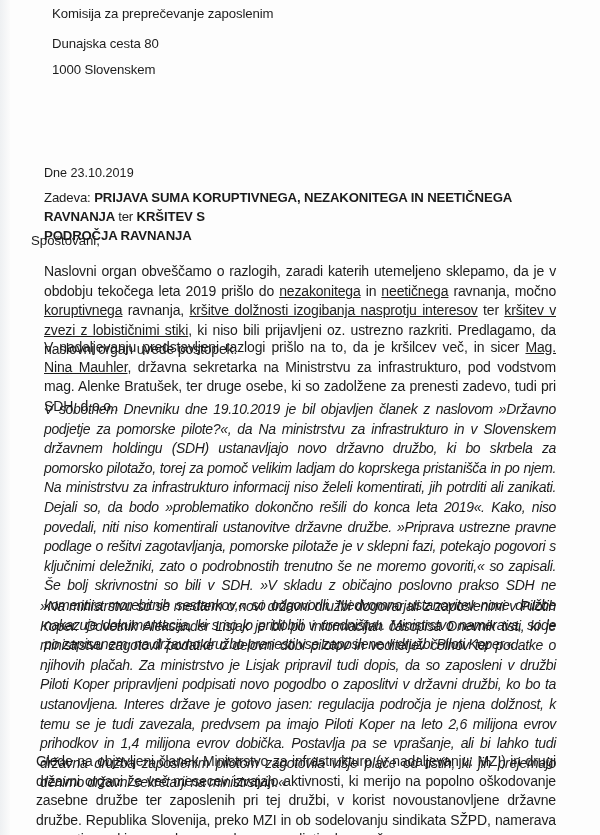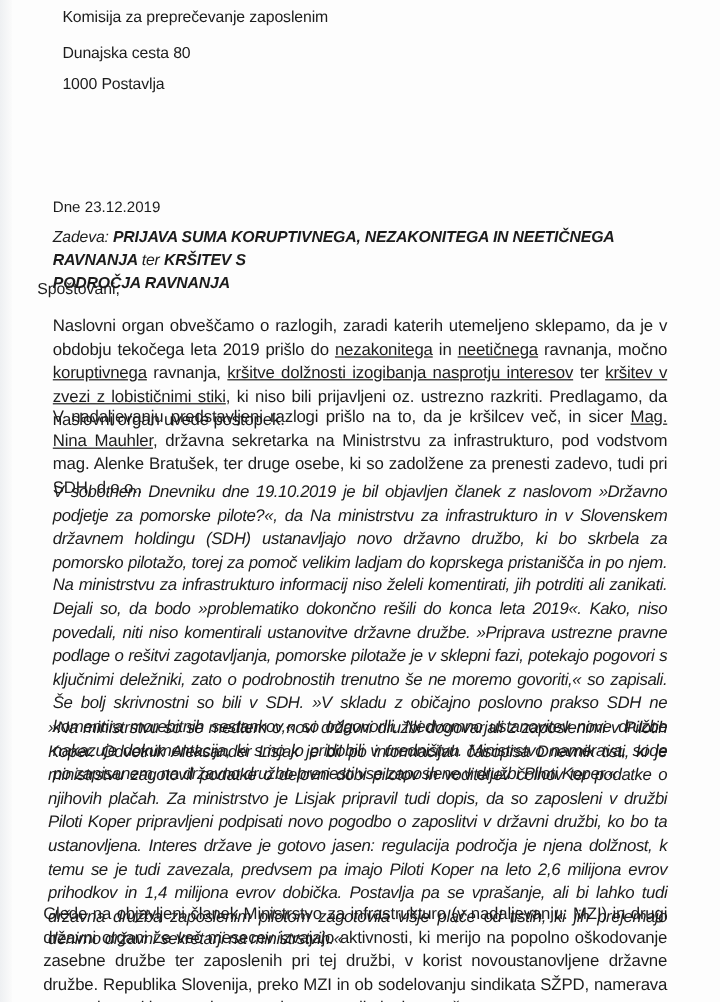--- a/index.html
+++ b/index.html
@@ -9,40 +9,40 @@
     font-family: "Liberation Sans", "DejaVu Sans", sans-serif;
     color: #1c1c1c;
     position: relative;
   }
   .page-edge {
     position: absolute; left: 0; top: 0; bottom: 0; width: 10px;
     background: linear-gradient(to right, #eef0f2, #fbfbfb);
   }
   .addr { position: absolute; left: 52px; font-size: 13.2px; letter-spacing: -0.1px; }
   .date { position: absolute; left: 44px; top: 166px; font-size: 12.6px; }
-  .subject { position: absolute; left: 44px; top: 188px; width: 512px; font-size: 13.2px; line-height: 19px; letter-spacing: -0.15px; font-style: italic; }
+  .subject { position: absolute; left: 44px; top: 188px; width: 512px; font-size: 13.2px; line-height: 19px; letter-spacing: -0.15px; }
   .subject b { font-weight: bold; }
   .salutation { position: absolute; left: 31px; top: 233px; font-size: 13.2px; }
   p.para {
     position: absolute; margin: 0; font-size: 14px; line-height: 19.6px;
     text-align: justify; letter-spacing: -0.15px; word-spacing: 0px;
   }
   p.it { font-style: italic; letter-spacing: -0.35px; }
   .u { text-decoration: underline; }
 </style>
 </head>
 <body>
 
 <div class="page-edge"></div>
 
 <div class="addr" style="top:6px">Komisija za preprečevanje zaposlenim</div>
 <div class="addr" style="top:36px">Dunajska cesta 80</div>
-<div class="addr" style="top:62px">1000 Postavlja</div>
+<div class="addr" style="top:62px">1000 Slovenskem</div>
 
-<div class="date">Dne 23.12.2019</div>
+<div class="date">Dne 23.10.2019</div>
 
 <div class="subject">
   <span>Zadeva: </span><b>PRIJAVA SUMA KORUPTIVNEGA, NEZAKONITEGA IN NEETIČNEGA RAVNANJA </b><span>ter</span><b> KRŠITEV S</b><br>
   <b>PODROČJA RAVNANJA</b>
 </div>
 
 <div class="salutation">Spoštovani,</div>
 
 <p class="para" style="left:44px; top:262px; width:512px;"><span>Naslovni organ obveščamo o razlogih, zaradi katerih utemeljeno sklepamo, da je v obdobju tekočega leta 2019 prišlo do </span><span class="u">nezakonitega</span><span> in </span><span class="u">neetičnega</span><span> ravnanja, močno </span><span class="u">koruptivnega</span><span> ravnanja, </span><span class="u">kršitve dolžnosti izogibanja nasprotju interesov</span><span> ter </span><span class="u">kršitev v zvezi z lobističnimi stiki</span><span>, ki niso bili prijavljeni oz. ustrezno razkriti. Predlagamo, da naslovni organ uvede postopek.</span></p>
 

